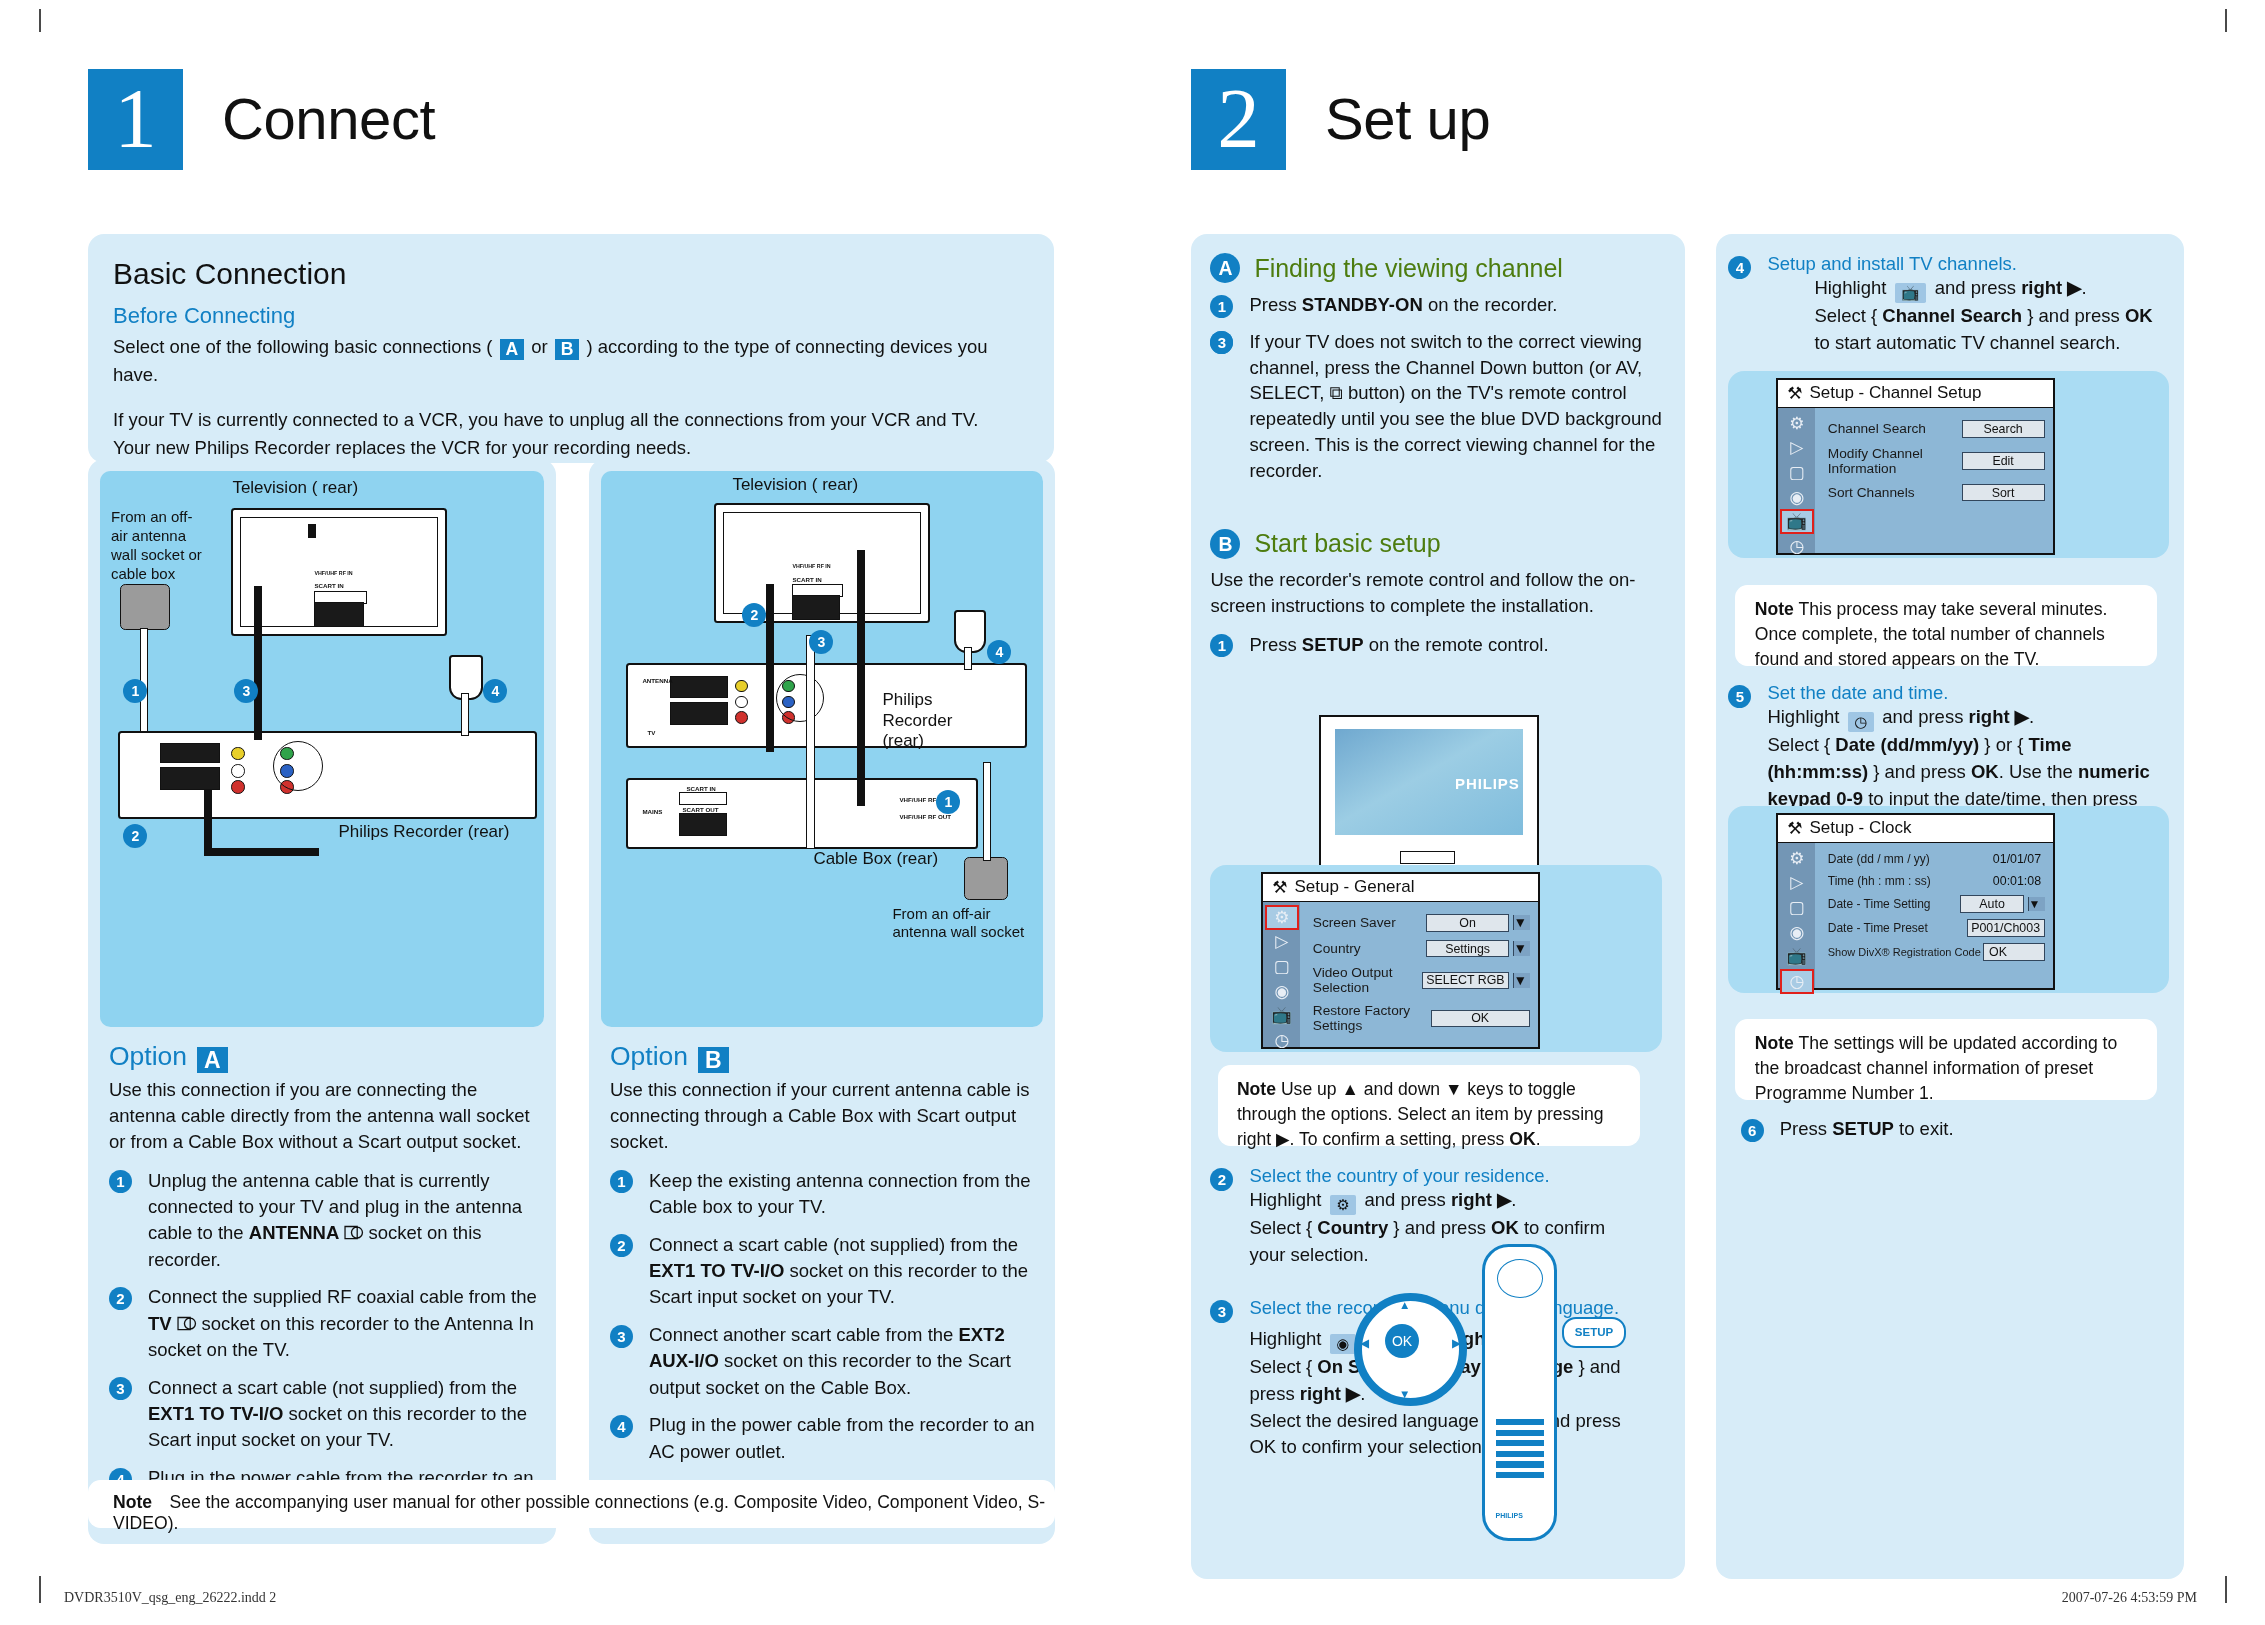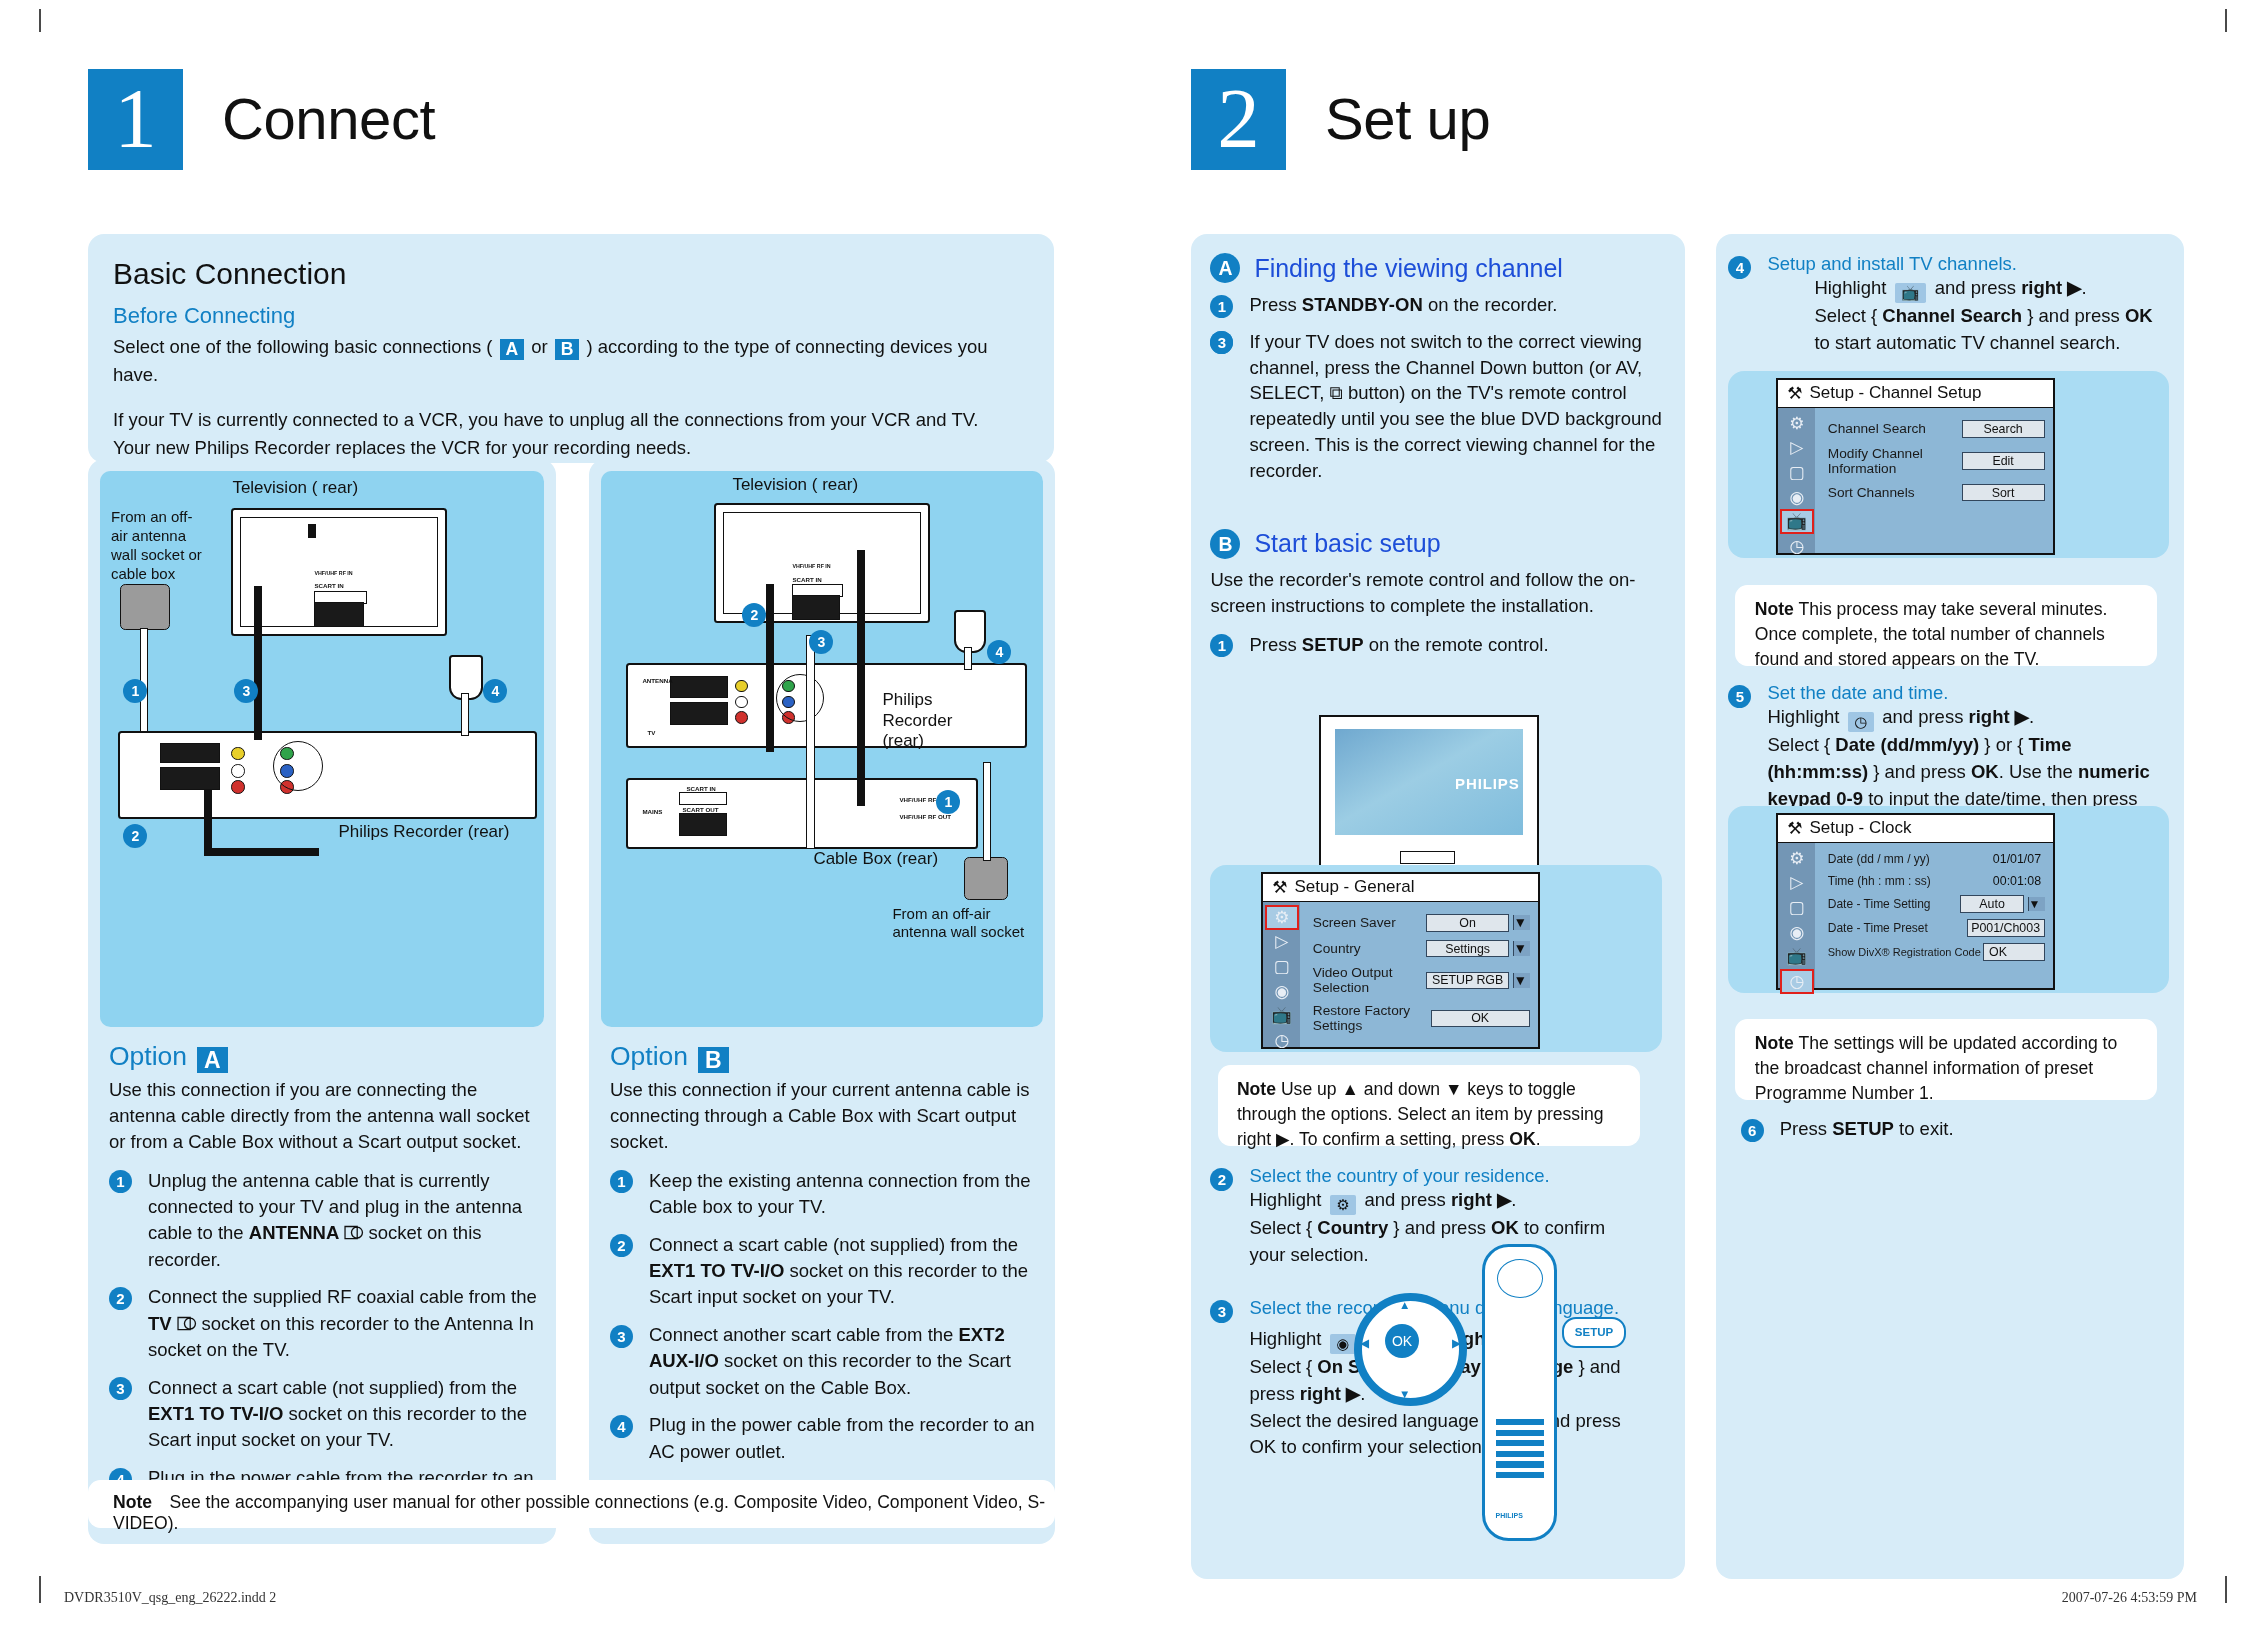--- a/index.html
+++ b/index.html
@@ -50,21 +50,21 @@
   .note-in{font-size:17.6px;padding:12.4px 0 0 25px;}
   .note-in b{font-weight:bold;}
 
   
   #rp1{position:absolute;left:1191px;top:234px;width:494px;height:1345px;}
   #rp2{position:absolute;left:1716px;top:234px;width:468px;height:1345px;}
   .rh{display:flex;align-items:center;padding:19.4px 0 8.8px 19.4px;}
   .rcirc{width:30px;height:30px;border-radius:50%;background:#1180c4;color:#fff;
          text-align:center;line-height:30px;font-size:19.4px;font-weight:bold;
          margin-right:14px;}
-  .rtitle{font-size:25px;color:#1d4ed8;}
+  .rtitle{font-size:25px;color:#4d7c0f;}
   .rsteps{margin:0;padding:0 23px 0 19.4px;list-style:none;}
   .rsteps li{position:relative;padding-left:39px;font-size:18.5px;line-height:1.4;
              margin-bottom:10.6px;}
   .blue-step{color:#1180c4;}
 
   
   .osd{border:2.6px solid #111;background:#8fd3f0;}
   .osd-bar{background:#fff;border-bottom:1.8px solid #111;height:26.5px;
            display:flex;align-items:center;padding-left:8.8px;font-size:17px;
            font-family:"Liberation Sans", sans-serif;}
@@ -326,21 +326,21 @@
             <span class="osd-val">On</span>
               <span class="caret">▼</span>
           </div>
           <div class="osd-row">
             <span class="osd-lab">Country</span>
             <span class="osd-val">Settings</span>
               <span class="caret">▼</span>
           </div>
           <div class="osd-row">
             <span class="osd-lab">Video Output Selection</span>
-            <span class="osd-val">SETUP RGB</span>
+            <span class="osd-val">SELECT RGB</span>
               <span class="caret">▼</span>
           </div>
           <div class="osd-row">
             <span class="osd-lab">Restore Factory Settings</span>
             <span class="osd-val" style="min-width:90px;">OK</span>
           </div>
         </div>
       </div>
     </div>
   </div>

